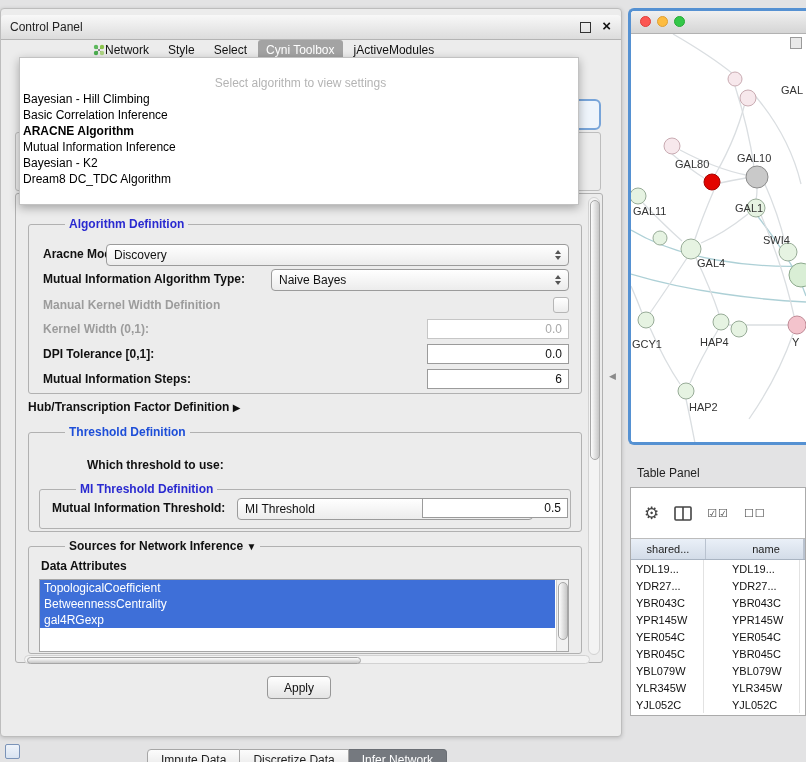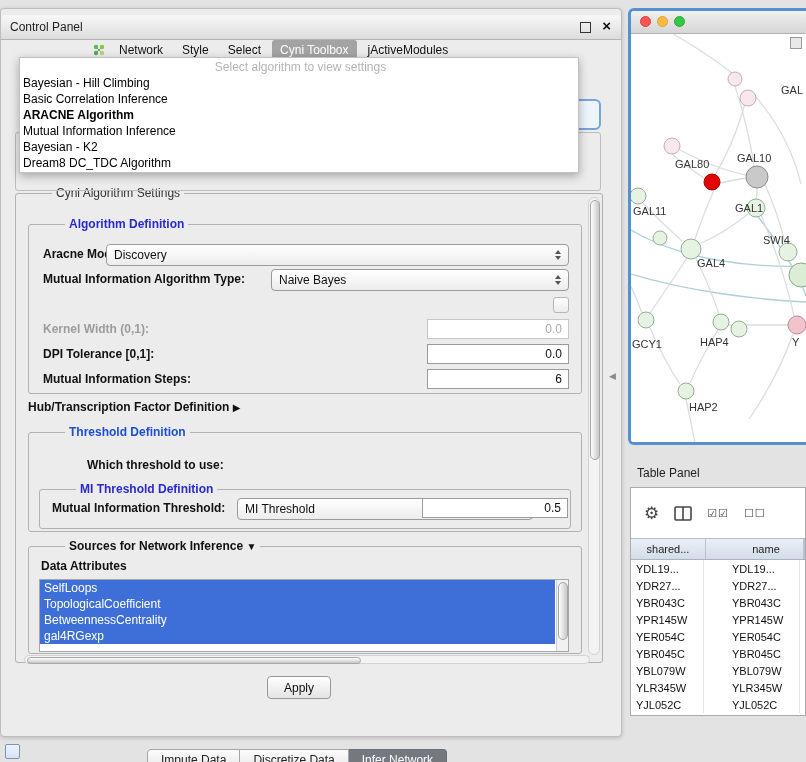--- a/index.html
+++ b/index.html
@@ -11,26 +11,26 @@
        box-shadow:0 1px 4px rgba(0,0,0,.18);}
   .titlebar{position:absolute;left:0;top:6px;right:0;height:24px;
             background:linear-gradient(#f8f8f8,#dcdcdc);border-bottom:1px solid #b4b4b4;
             border-radius:4px 4px 0 0;}
   .cp-title{position:absolute;left:9px;top:5px;font-size:12px;color:#222;}
   .float-icon{position:absolute;right:30px;top:7px;width:9px;height:9px;border:1.5px solid #333;background:transparent;}
   .close-icon{position:absolute;right:10px;top:2px;font-size:15px;font-weight:bold;color:#111;}
 
   
   .tabs{position:absolute;left:84px;top:31px;display:flex;align-items:center;gap:3px;font-size:12px;color:#111;}
-  .tab{padding:3px 8px;border-radius:3px;display:flex;align-items:center;gap:14px;}
+  .tab{padding:3px 8px;border-radius:3px;display:flex;align-items:center;gap:0;}
   .tab.selected{background:#a3a3a3;color:#fff;}
 
   
   .dropdown{position:absolute;left:18px;top:48px;width:558px;background:#fff;border:1px solid #c2c2c2;
-            box-shadow:0 3px 9px rgba(0,0,0,.3);z-index:50;padding:1px 0;}
+            box-shadow:0 3px 9px rgba(0,0,0,.3);z-index:50;padding:17px 0;}
   .dd-item{height:16px;line-height:16px;font-size:12px;padding-left:3px;color:#000;white-space:nowrap;}
   .dd-item.placeholder{color:#b4b4b4;text-align:center;}
   .dd-item.bold{font-weight:bold;}
 
   
   .partial-box{position:absolute;left:14px;top:123px;width:584px;height:57px;border:1px solid #bdbdbd;border-radius:3px;z-index:1;}
   .partial-btn{position:absolute;left:552px;top:90px;width:44px;height:27px;border:2px solid #77a4d9;
                border-radius:6px;background:#eef4fb;z-index:2;}
 
   
@@ -202,20 +202,21 @@
 
         <span class="lbl" style="left:14px;top:47px;">Mutual Information Algorithm Type:</span>
         <div class="select" style="left:242px;top:44px;width:298px;">
           <span>Naive Bayes</span>
           <span class="arrows">
               <i class="up"></i>
               <i class="down"></i>
             </span>
         </div>
 
+        <span class="lbl dis" style="left:14px;top:73px;">Manual Kernel Width Definition</span>
         <span class="checkbox" style="left:524px;top:72px;"></span>
 
         <span class="lbl dis" style="left:14px;top:97px;">Kernel Width (0,1):</span>
         <div class="tfield dis" style="left:398px;top:94px;width:142px;">
           <span>0.0</span>
         </div>
 
         <span class="lbl" style="left:14px;top:122px;">DPI Tolerance [0,1]:</span>
         <div class="tfield" style="left:398px;top:119px;width:142px;">
           <span>0.0</span>
@@ -253,21 +254,20 @@
         </div>
       </div>
 
       <div class="groupbox" style="left:12px;top:352px;width:552px;height:106px;">
         <span class="gtitle boldblack">
           <span>Sources for Network Inference</span>
           <span class="tri">▼</span>
         </span>
         <span class="lbl" style="left:12px;top:12px;">Data Attributes</span>
         <div class="list" style="left:10px;top:32px;width:528px;height:71px;">
-          <div class="list-item">SelfLoops</div>
           <div class="list-item">TopologicalCoefficient</div>
           <div class="list-item">BetweennessCentrality</div>
           <div class="list-item">gal4RGexp</div>
           <div class="list-vscroll">
               <div class="list-vthumb"></div>
             </div>
         </div>
       </div>
 
       <div class="hscroll">

